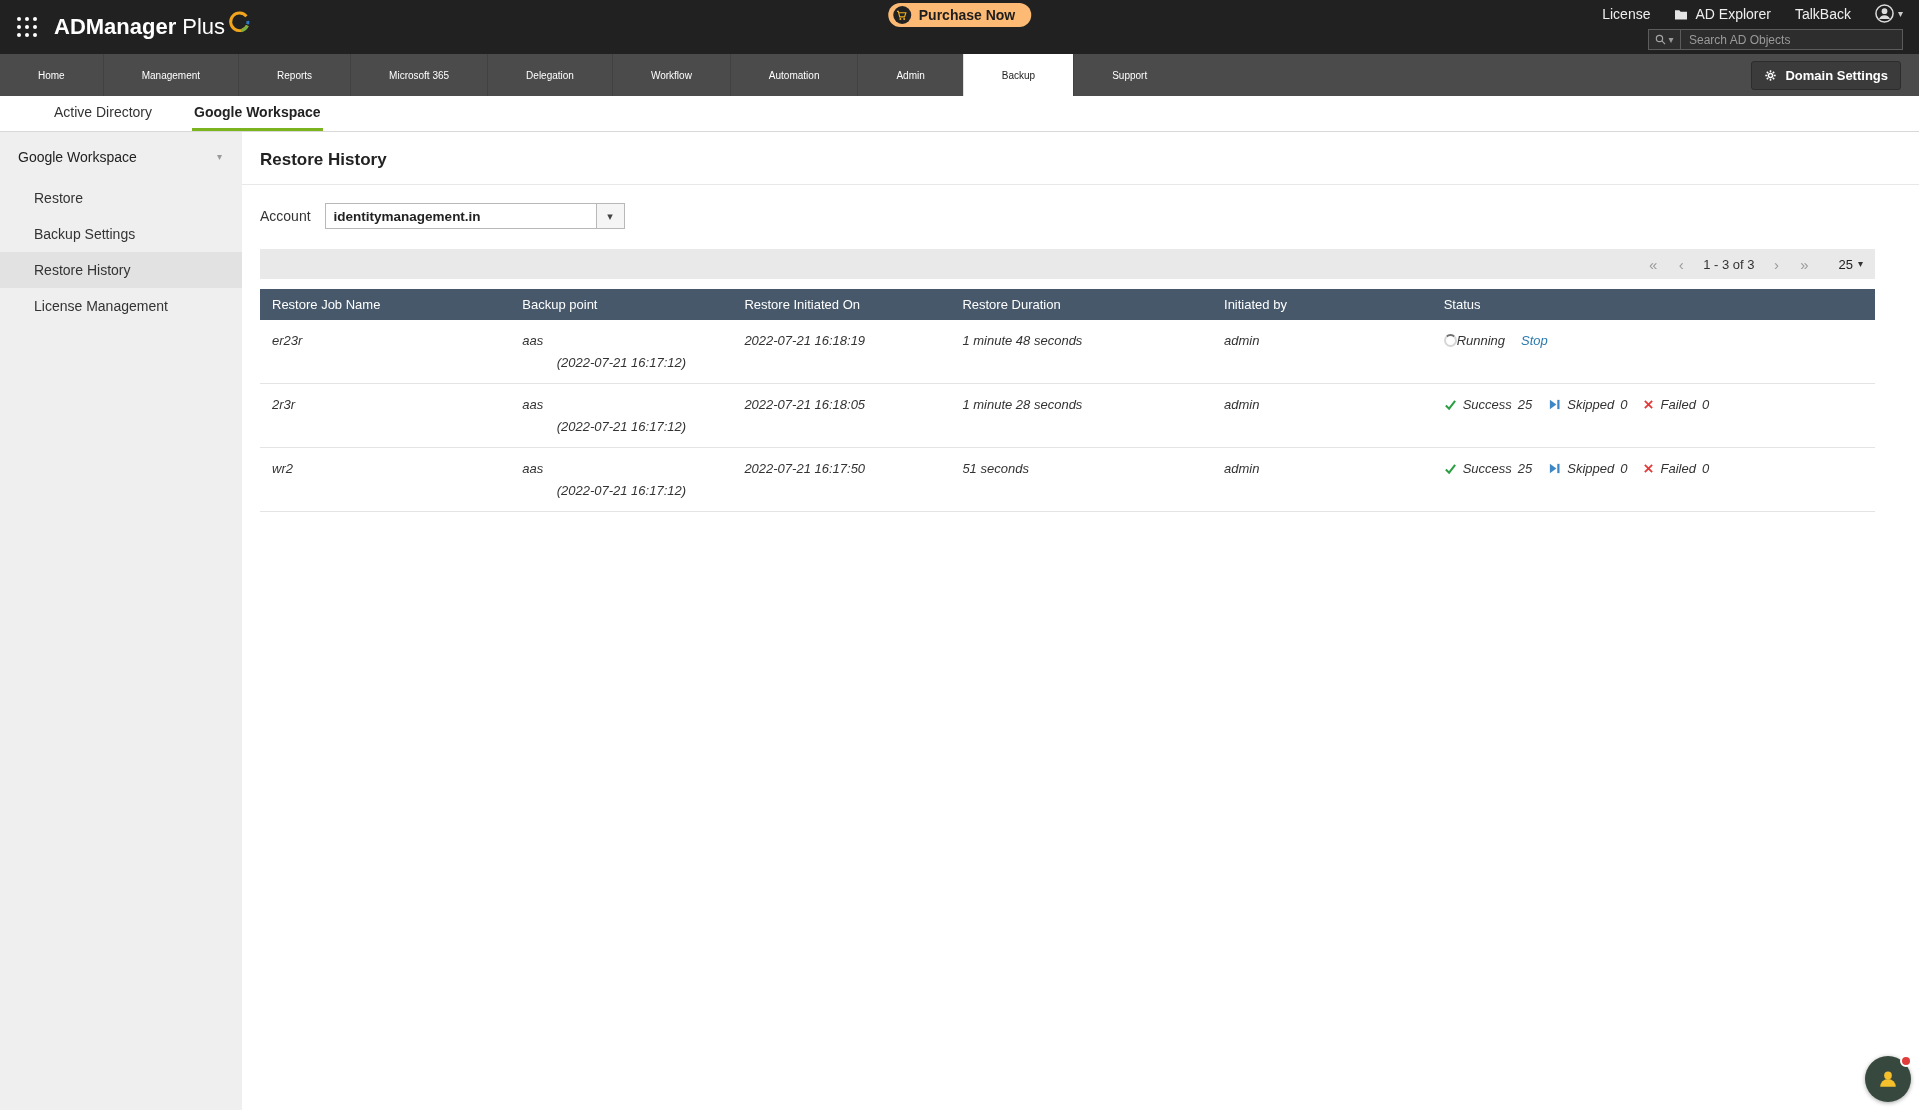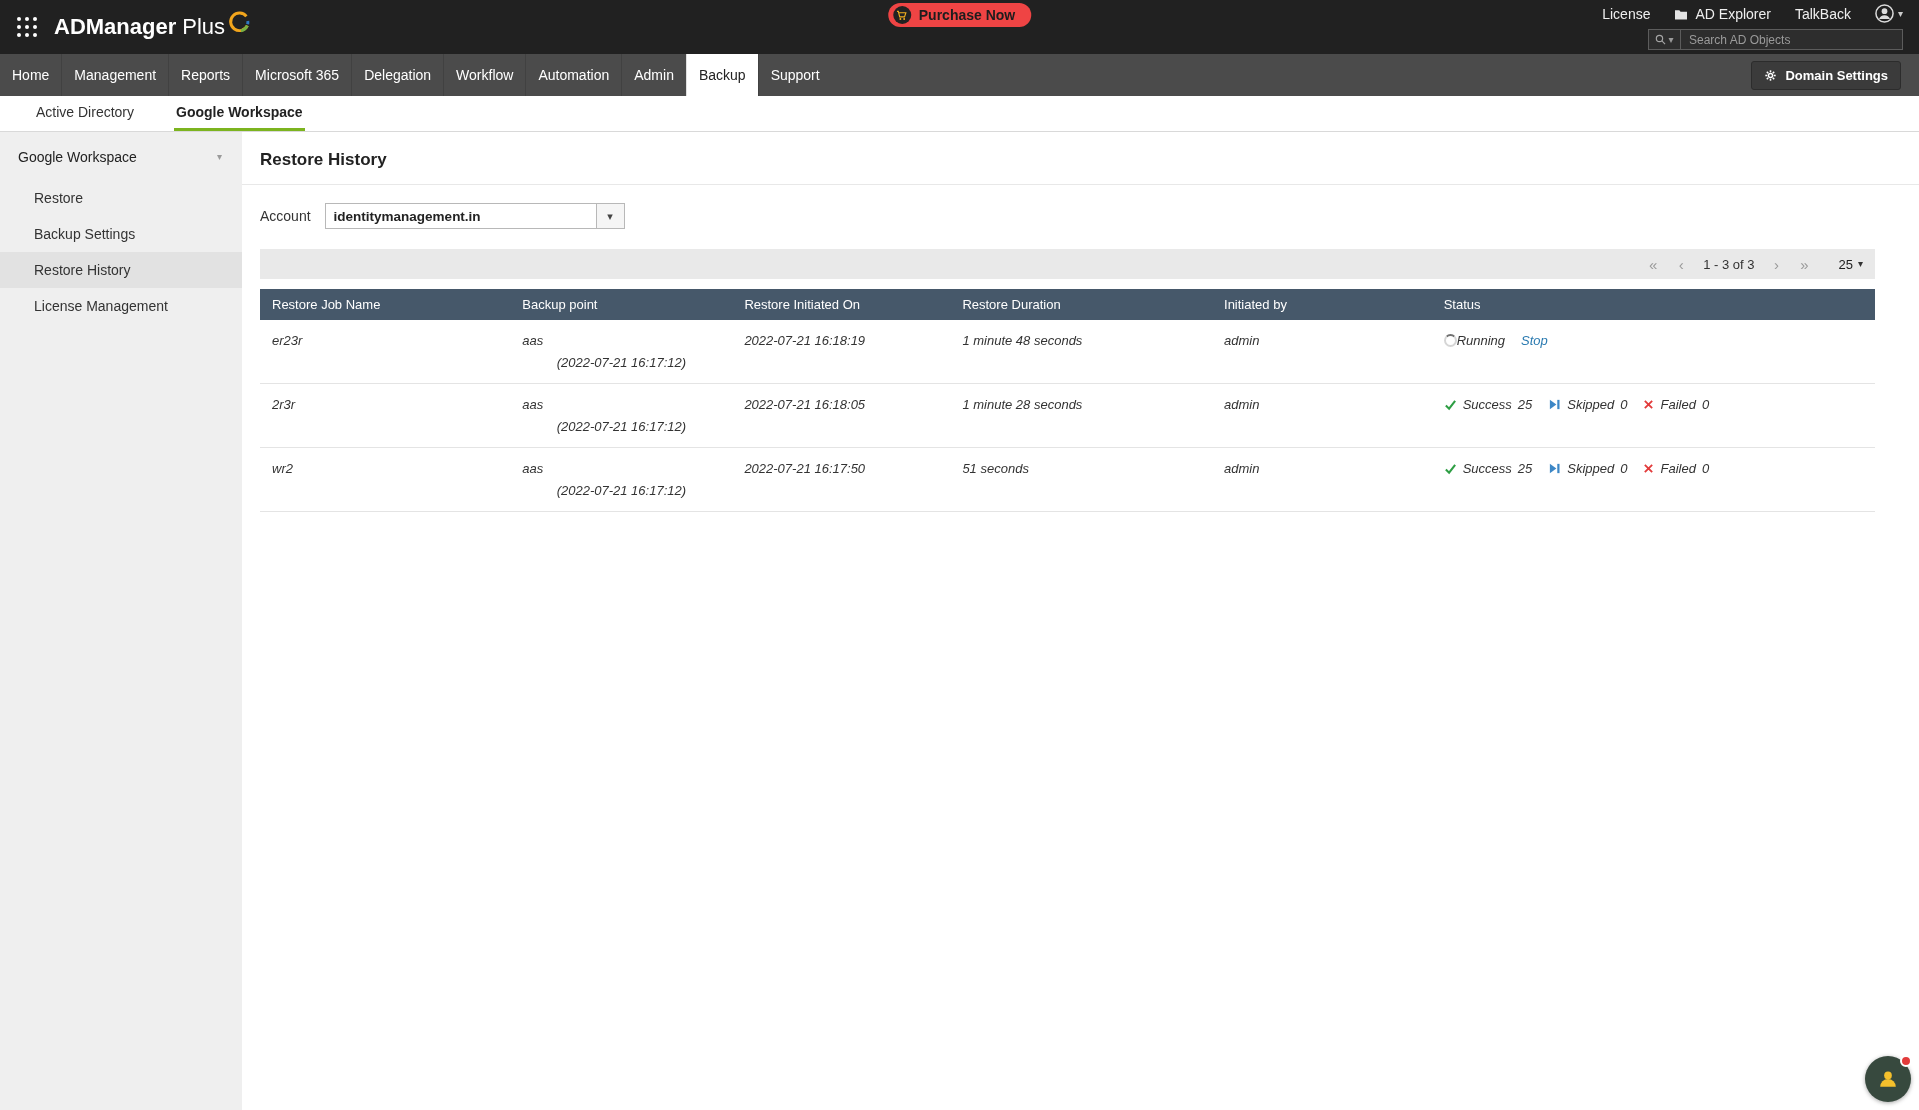--- a/index.html
+++ b/index.html
@@ -11,46 +11,46 @@
 
   
   .header { height:54px; background:#212121; display:flex; align-items:center; padding:0 16px; position:relative; }
   .apps-grid { width:22px; height:22px; display:grid; grid-template-columns:repeat(3,1fr); gap:3px; justify-items:center; align-items:center; margin-right:16px; cursor:pointer; }
   .apps-grid span { width:4px; height:4px; background:#fff; border-radius:50%; }
   .logo { display:flex; align-items:center; color:#fff; }
   .logo-brand { font-size:22px; font-weight:bold; }
   .logo-suffix { font-size:22px; font-weight:400; margin-left:6px; }
   .logo-swoosh { margin-left:2px; margin-top:-10px; }
 
-  .purchase-btn { position:absolute; left:50%; top:3px; transform:translateX(-50%); background:#ef4444; color:#1d1d1d;
+  .purchase-btn { position:absolute; left:50%; top:3px; transform:translateX(-50%); background:#fdba74; color:#1d1d1d;
     font-size:14px; font-weight:bold; height:24px; padding:0 16px 0 5px; border-radius:12px; display:flex; align-items:center; gap:8px; cursor:pointer; }
   .cart-badge { width:18px; height:18px; background:#222; border-radius:50%; display:flex; align-items:center; justify-content:center; }
 
   .header-right { margin-left:auto; display:flex; flex-direction:column; align-items:flex-end; gap:6px; }
   .header-links { display:flex; align-items:center; gap:24px; color:#eee; font-size:14px; }
   .link-item { display:flex; align-items:center; gap:7px; cursor:pointer; }
   .user-menu { display:flex; align-items:center; gap:4px; cursor:pointer; }
   .caret { color:#9a9a9a; font-size:10px; line-height:1; }
   .caret.light { color:#ccc; }
 
   .search-box { display:flex; align-items:stretch; width:255px; height:21px; background:#2d2d2d; border:1px solid #5c5c5c; }
   .search-left { width:32px; display:flex; align-items:center; justify-content:center; gap:2px; border-right:1px solid #5c5c5c; cursor:pointer; }
   .search-input { flex:1; background:transparent; border:none; outline:none; color:#ccc; font-size:12px; padding:0 8px; min-width:0; }
   .search-input::placeholder { color:#9a9a9a; }
 
   
   .navbar { height:42px; background:#4b4b4b; display:flex; align-items:stretch; }
-  .nav-tab { padding:0 12px; display:flex; align-items:center; color:#fff; font-size:14px; cursor:pointer; border-left:1px solid rgba(0,0,0,0.12); }
+  .nav-tab { padding:0 38px; display:flex; align-items:center; color:#fff; font-size:10px; cursor:pointer; border-left:1px solid rgba(0,0,0,0.12); }
   .nav-tab:first-child { border-left:none; }
   .nav-tab.active { background:#fff; color:#222; }
   .domain-settings { margin-left:auto; align-self:center; margin-right:18px; background:#3b3b3b; border:1px solid #2c2c2c; border-radius:3px;
     color:#fff; font-size:13px; font-weight:bold; padding:6px 12px; display:flex; gap:8px; align-items:center; cursor:pointer; }
 
   
-  .subtabs { height:36px; background:#fff; border-bottom:1px solid #d9d9d9; display:flex; align-items:stretch; padding-left:34px; gap:38px; }
+  .subtabs { height:36px; background:#fff; border-bottom:1px solid #d9d9d9; display:flex; align-items:stretch; padding-left:52px; gap:38px; }
   .subtab { display:flex; align-items:center; font-size:14px; color:#333; cursor:pointer; border-bottom:3px solid transparent; padding:0 2px; }
   .subtab.active { font-weight:bold; color:#222; border-bottom-color:#7cb41f; }
 
   
   .body-wrap { display:flex; height:978px; }
   .sidebar { width:242px; background:#efefef; flex-shrink:0; }
   .sidebar-header { display:flex; align-items:center; justify-content:space-between; padding:17px 20px 15px 18px; font-size:14px; color:#222; cursor:pointer; }
   .side-item { padding:10px 18px 10px 34px; font-size:14px; color:#333; cursor:pointer; }
   .side-item.active { background:#e2e2e2; }
 

